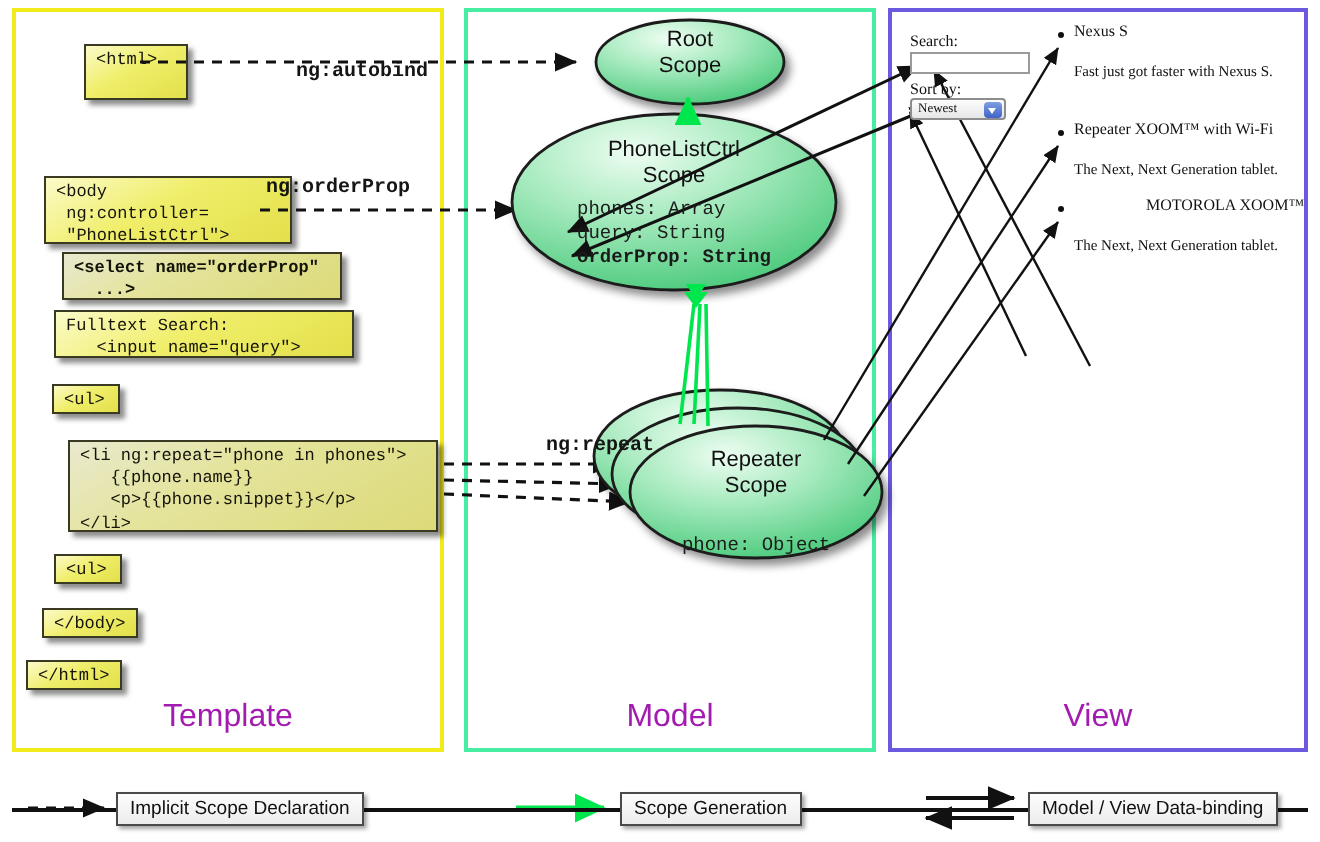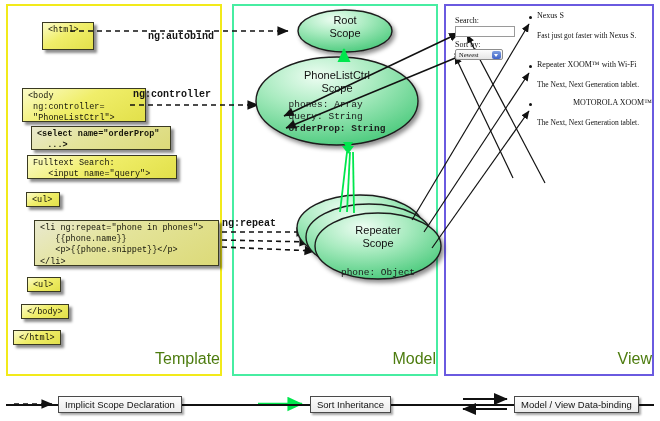--- a/index.html
+++ b/index.html
@@ -4,22 +4,22 @@
 <style>
   html,body{margin:0;padding:0;background:#ffffff;}
   body{font-family:"Liberation Sans",sans-serif;}
   #stage{position:relative;width:660px;height:421px;overflow:hidden;background:#fff;}
 
   
   .panel{position:absolute;background:#fff;box-sizing:border-box;}
   #panel-template{left:6px;top:4px;width:216px;height:372px;border:2px solid #f2ea1a;}
   #panel-model{left:232px;top:4px;width:206px;height:372px;border:2px solid #47eda2;}
   #panel-view{left:444px;top:4px;width:210px;height:372px;border:2px solid #6a5ae0;}
-  .panel-label{position:absolute;bottom:6px;left:0;right:0;text-align:right;
-    font-size:16px;color:#4d7c0f;font-family:"Liberation Sans",sans-serif;}
+  .panel-label{position:absolute;bottom:6px;left:0;right:0;text-align:center;
+    font-size:16px;color:#a21caf;font-family:"Liberation Sans",sans-serif;}
 
   
   .codebox{position:absolute;
     background:linear-gradient(150deg,#fbfbc9 0%,#f0ee6a 45%,#e2e04a 100%);
     border:1.5px solid #3a3a22;
     box-shadow:2.5px 2.5px 2.5px rgba(0,0,0,.45);
     font-family:"Liberation Mono",monospace;font-size:8.5px;line-height:1.32;
     color:#14140a;padding:2px 5px 3px 5px;white-space:pre;box-sizing:border-box;}
   .codebox.b{font-weight:bold;}
   .codebox.grey{background:linear-gradient(150deg,#e9e9cf 0%,#e4e49c 40%,#dcda78 100%);}
@@ -190,22 +190,22 @@
     <g stroke="#00e64d" stroke-width="2.6" fill="none" marker-end="url(#arrowGreen)">
       <line x1="258" y1="404" x2="302" y2="404"></line>
     </g>
     <g stroke="#111" stroke-width="2" fill="none">
       <line x1="463" y1="399" x2="507" y2="399" marker-end="url(#arrowBlack)"></line>
       <line x1="507" y1="409" x2="463" y2="409" marker-end="url(#arrowBlack)"></line>
     </g>
   </svg>
 
   <div class="wirecap" style="left:148px;top:15px;margin-top:16px;">ng:autobind</div>
-  <div class="wirecap" style="left:133px;top:89px;">ng:controller</div>
-  <div class="wirecap" style="left:222px;top:218px;">ng:repeat</div>
+  <div class="wirecap" style="left:133px;top:89px;">ng:orderProp</div>
+  <div class="wirecap" style="left:232px;top:218px;padding-left:41px;">ng:repeat</div>
 
   <div class="elabel" style="left:298px;top:14px;width:94px;">
     <div class="etitle">Root</div>
     <div class="etitle">Scope</div>
   </div>
 
   <div class="elabel" style="left:257px;top:69px;width:160px;">
     <div class="etitle">PhoneListCtrl</div>
     <div class="etitle">Scope</div>
     <div class="eprops" style="margin-top:4px;">
@@ -240,17 +240,17 @@
   <div class="vitem" style="left:537px;top:60px;">Repeater XOOM™  with Wi-Fi</div>
   <div class="vsnip" style="left:537px;top:80px;">The Next, Next Generation tablet.</div>
 
   <div class="vbullet" style="left:529px;top:103px;"></div>
   <div class="vitem" style="left:537px;top:98px;padding-left:36px;">MOTOROLA XOOM™</div>
   <div class="vsnip" style="left:537px;top:118px;">The Next, Next Generation tablet.</div>
 
   <div id="legend">
     <div class="rule" style="top: 20px;"></div>
     <div class="legbox" style="left: 58px; top: 12px;">Implicit Scope Declaration</div>
-    <div class="legbox" style="left: 310px; top: 12px;">Sort Inheritance</div>
+    <div class="legbox" style="left: 310px; top: 12px;">Scope Generation</div>
     <div class="legbox" style="left: 514px; top: 12px;">Model / View Data-binding</div>
   </div>
 
 </div>
 
 </body></html>

